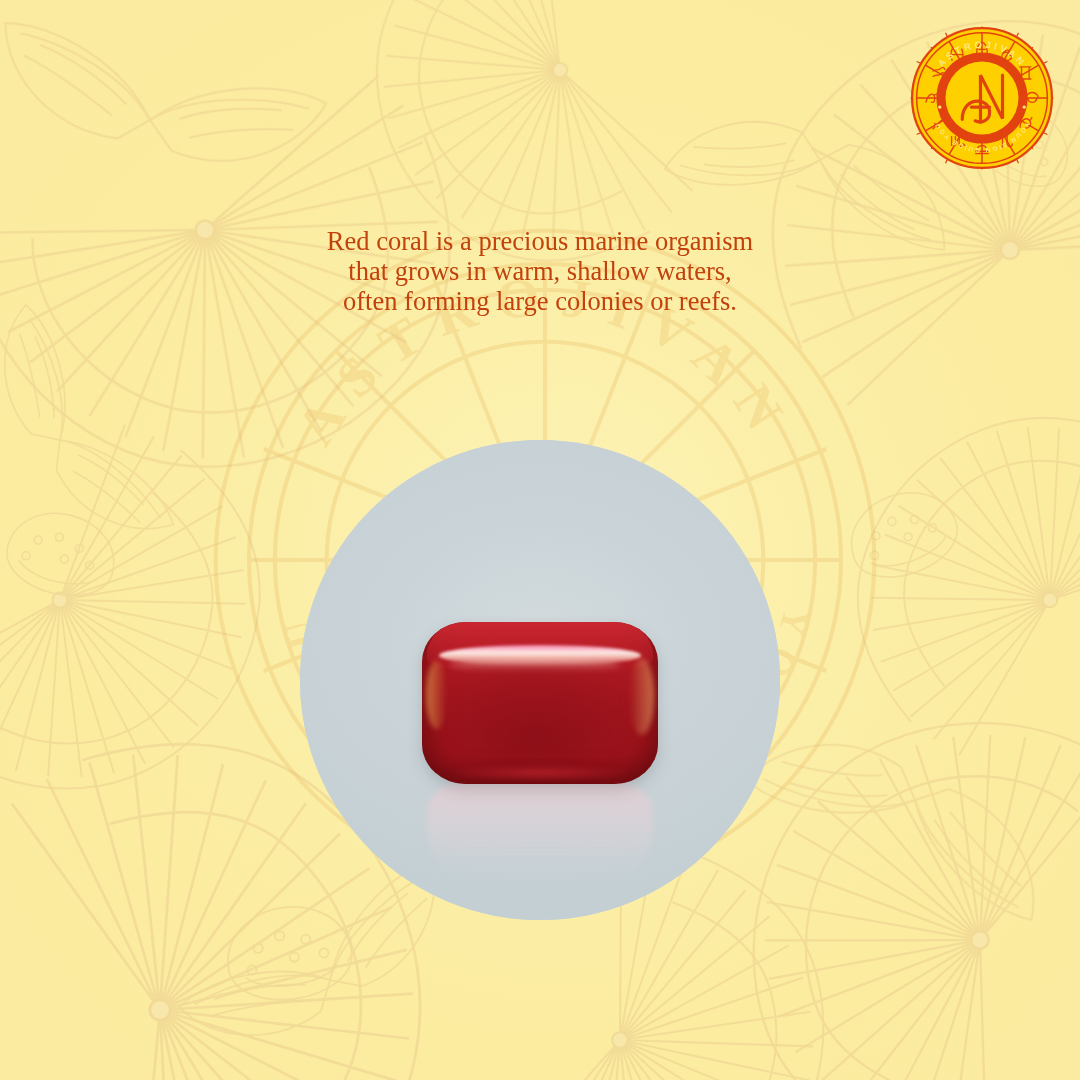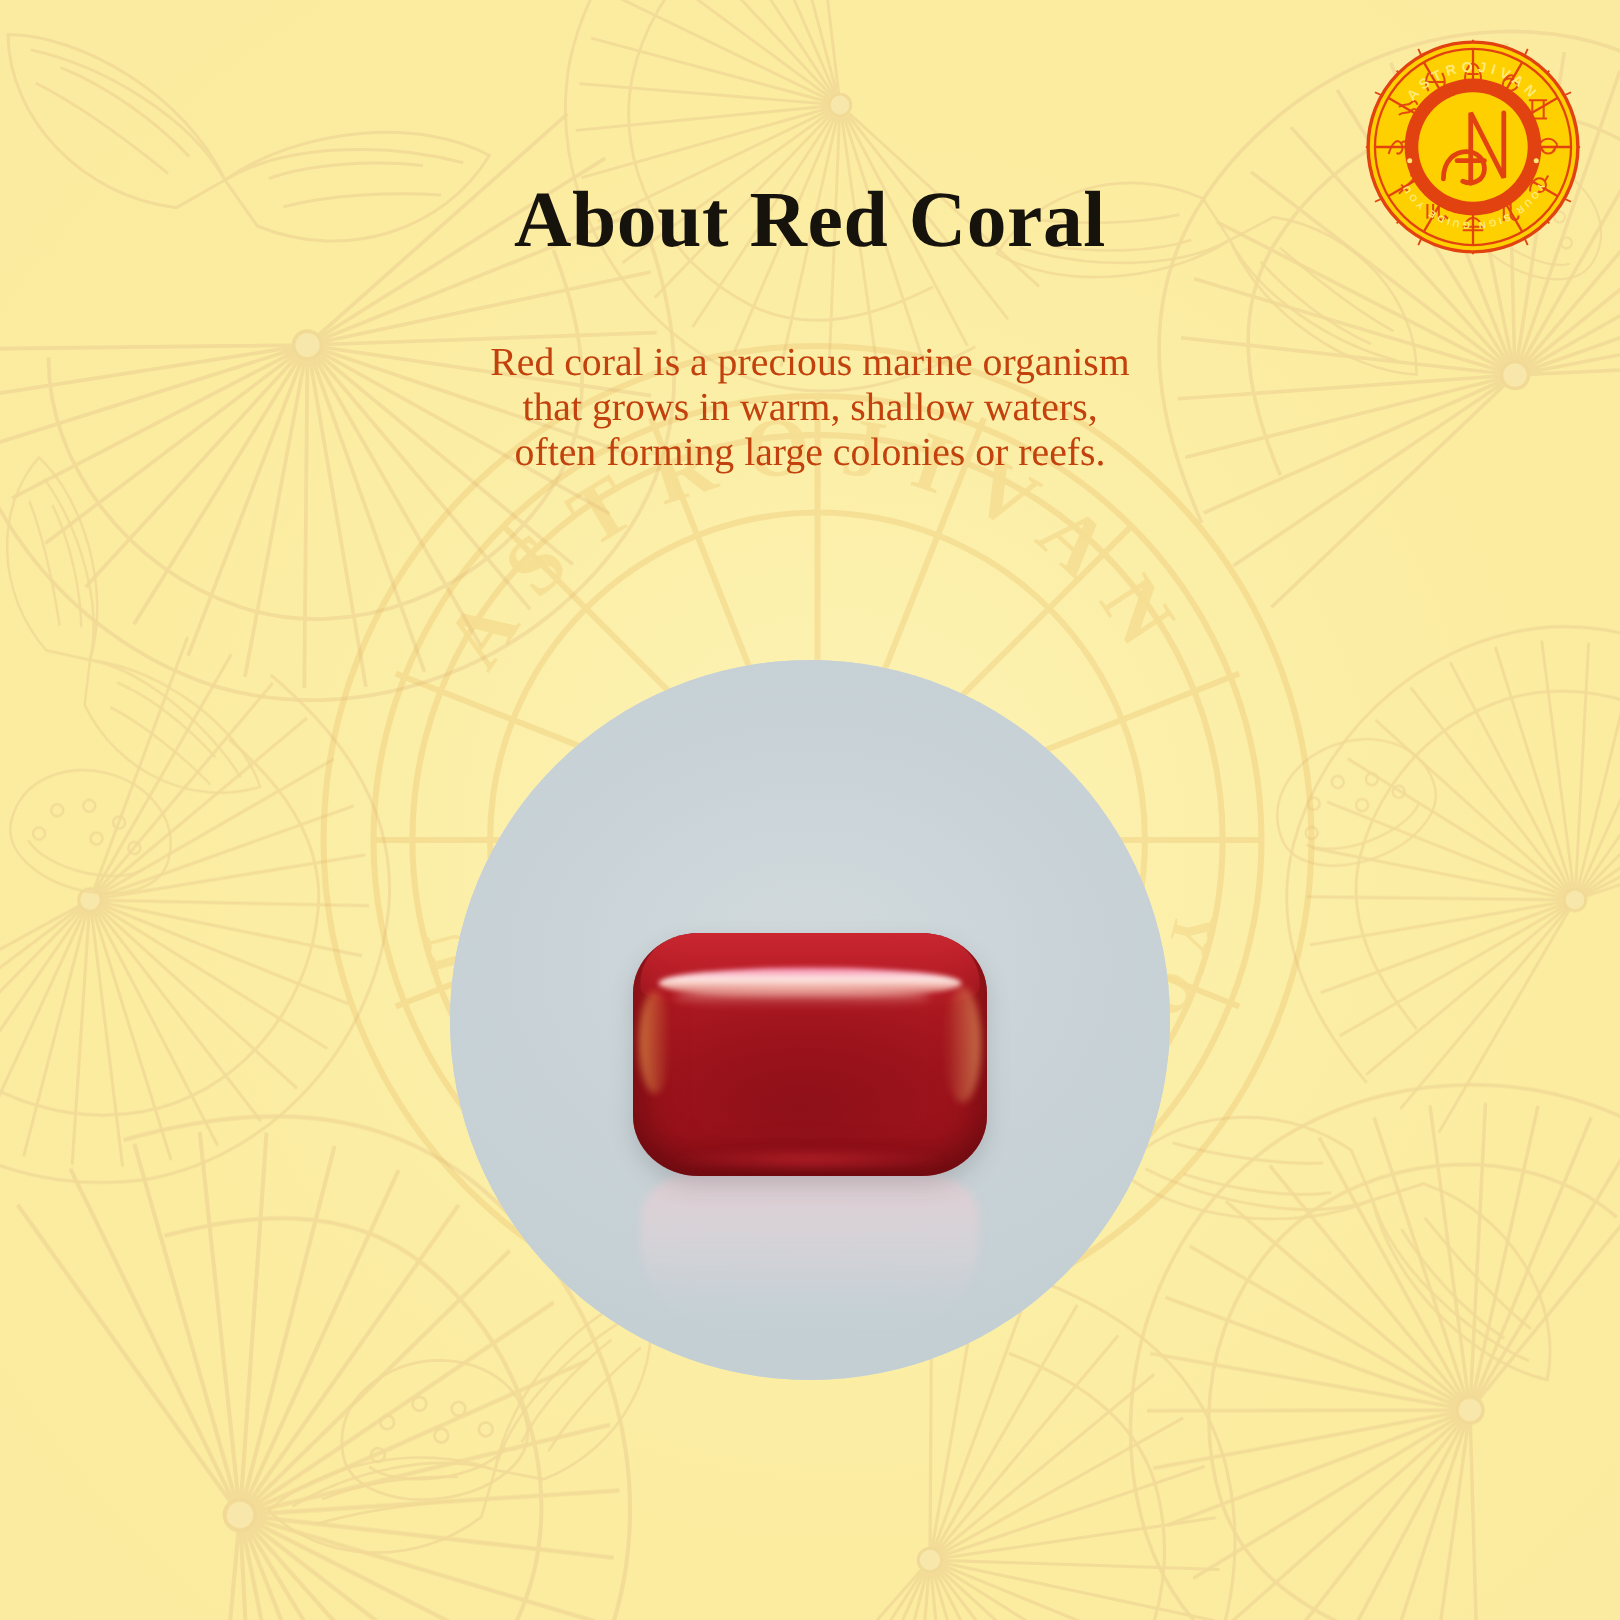--- a/index.html
+++ b/index.html
@@ -309,21 +309,20 @@
           <textPath href="#wm-arc-bot" startOffset="50%" text-anchor="middle">YOUR SIGN GUIDE YOU</textPath>
         </text>
       </g>
       <g fill="none" stroke="#e9b860" stroke-width="5" opacity="0.8">
         <path d="M150 250 C150 214 176 196 200 196 C224 196 238 212 238 232 C238 256 216 266 196 258"></path>
         <path d="M196 258 L196 150 L248 250 L248 150"></path>
       </g>
     </svg>
   </div>
 
-  <div class="headline">About Red Coral</div>
 
   <div class="subcopy">Red coral is a precious marine organism that grows in warm, shallow waters, often forming large colonies or reefs.</div>
 
   <div class="photo-circle">
     <div class="photo-inner"></div>
     <div class="gem-reflection"></div>
     <div class="gem-wrap">
       <div class="gem">
         <div class="gem-top-sheen"></div>
         <div class="gem-edge-left"></div>

